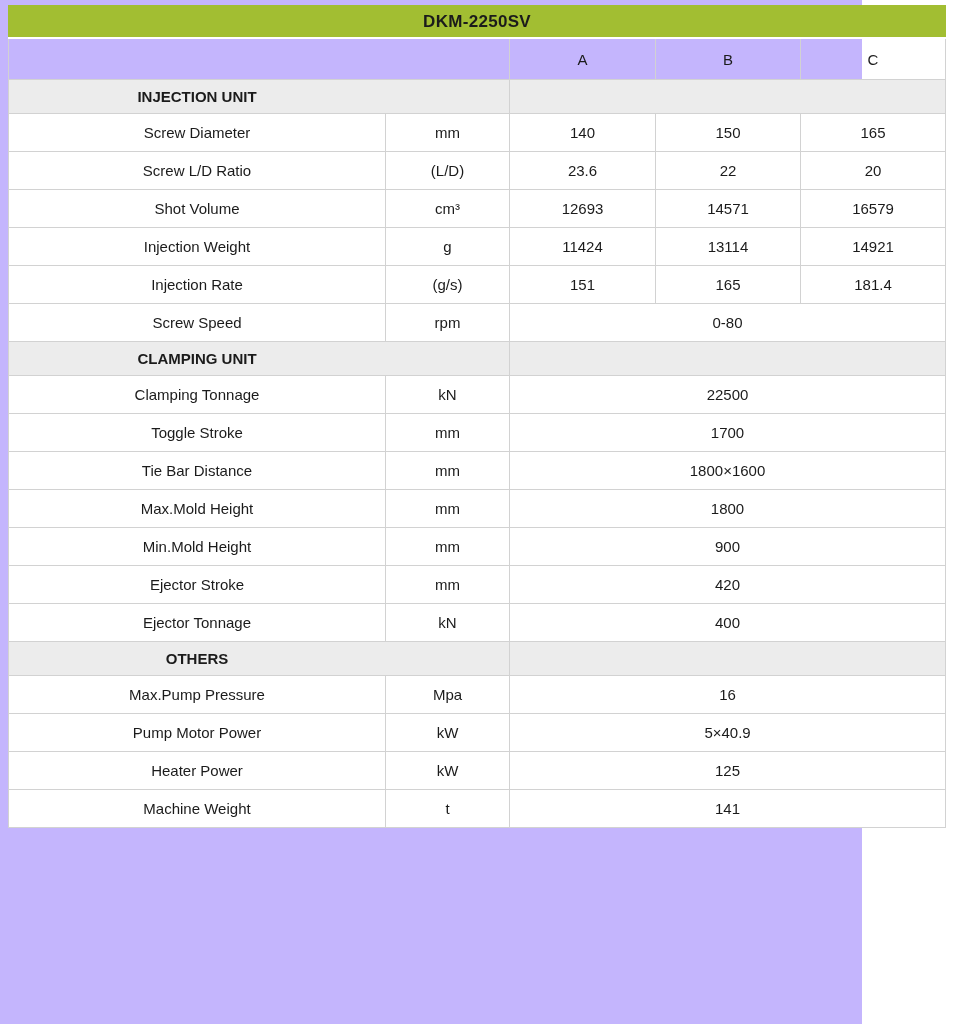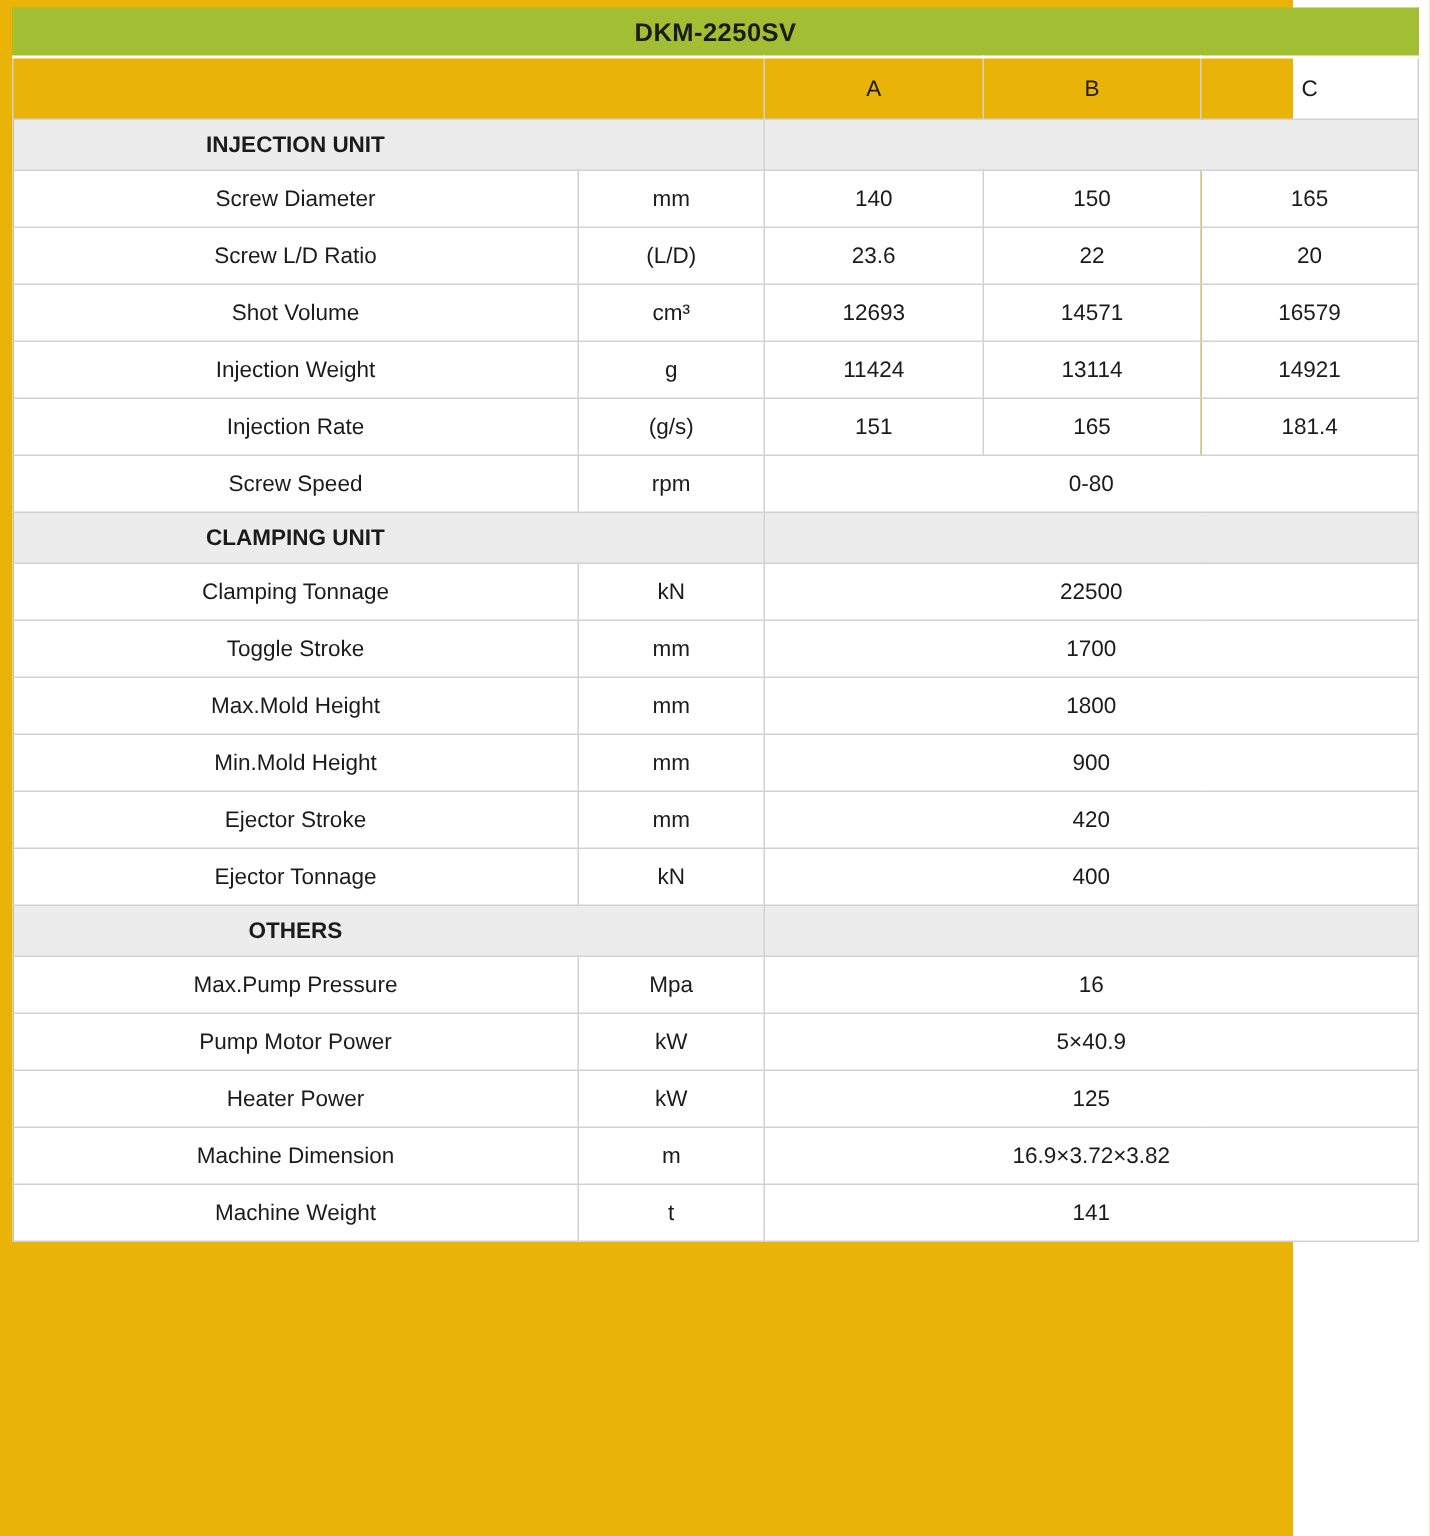--- a/index.html
+++ b/index.html
@@ -7,21 +7,21 @@
     padding: 0;
     background: #ffffff;
     font-family: "Liberation Sans", sans-serif;
     color: #1b1b1b;
   }
   .page {
     width: 862px;
     height: 1024px;
     box-sizing: border-box;
     padding: 5px 8px 0 8px;
-    background: #eab308;
+    background: #c4b5fd;
   }
   table.spec {
     border-collapse: collapse;
     width: 937px;
     table-layout: fixed;
     font-size: 15px;
   }
   table.spec td {
     border: 1px solid #d2d2d2;
     text-align: center;
@@ -146,20 +146,25 @@
         <td>kN</td>
         <td colspan="3">22500</td>
       </tr>
 
       <tr class="data-row">
         <td>Toggle Stroke</td>
         <td>mm</td>
         <td colspan="3">1700</td>
       </tr>
 
+      <tr class="data-row">
+        <td>Tie Bar Distance</td>
+        <td>mm</td>
+        <td colspan="3">1800×1600</td>
+      </tr>
 
       <tr class="data-row">
         <td>Max.Mold Height</td>
         <td>mm</td>
         <td colspan="3">1800</td>
       </tr>
 
       <tr class="data-row">
         <td>Min.Mold Height</td>
         <td>mm</td>
@@ -196,25 +201,20 @@
         <td>kW</td>
         <td colspan="3">5×40.9</td>
       </tr>
 
       <tr class="data-row">
         <td>Heater Power</td>
         <td>kW</td>
         <td colspan="3">125</td>
       </tr>
 
-      <tr class="data-row">
-        <td>Machine Dimension</td>
-        <td>m</td>
-        <td colspan="3">16.9×3.72×3.82</td>
-      </tr>
 
       <tr class="data-row">
         <td>Machine Weight</td>
         <td>t</td>
         <td colspan="3">141</td>
       </tr>
 
 
     </tbody>
   </table>

